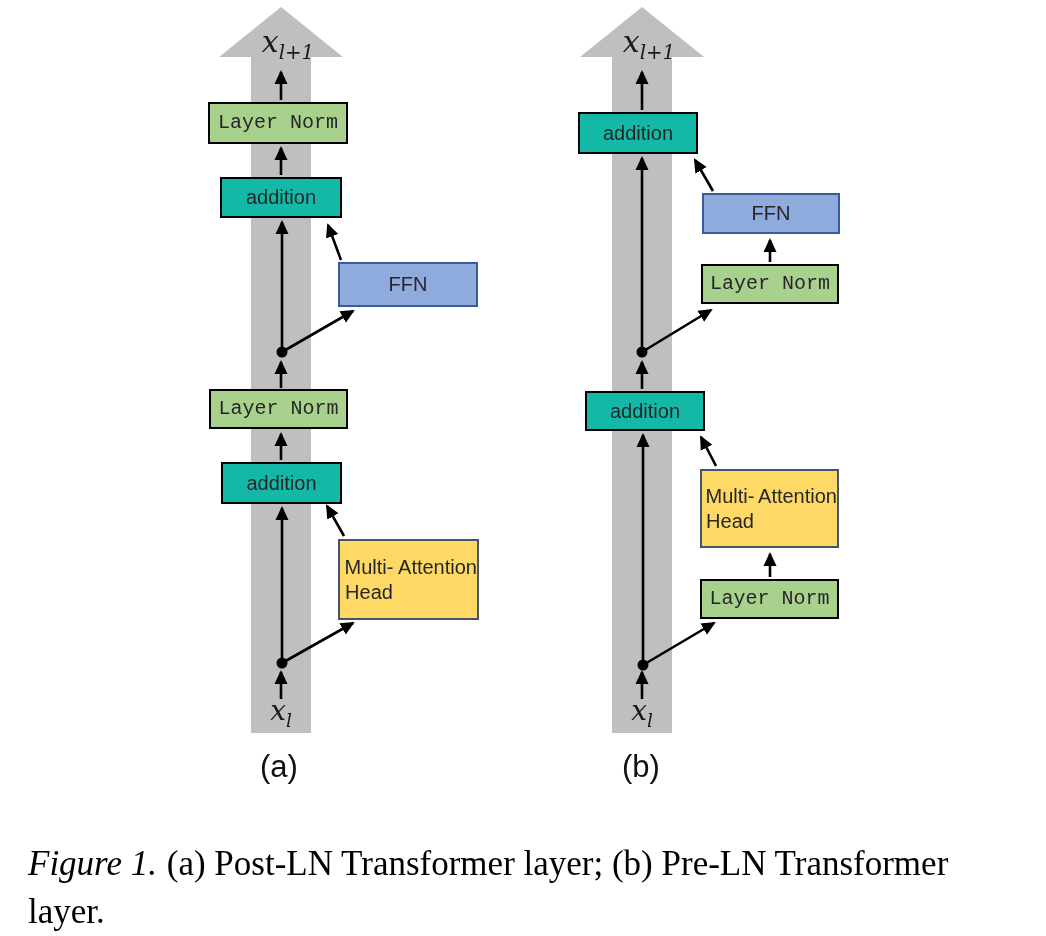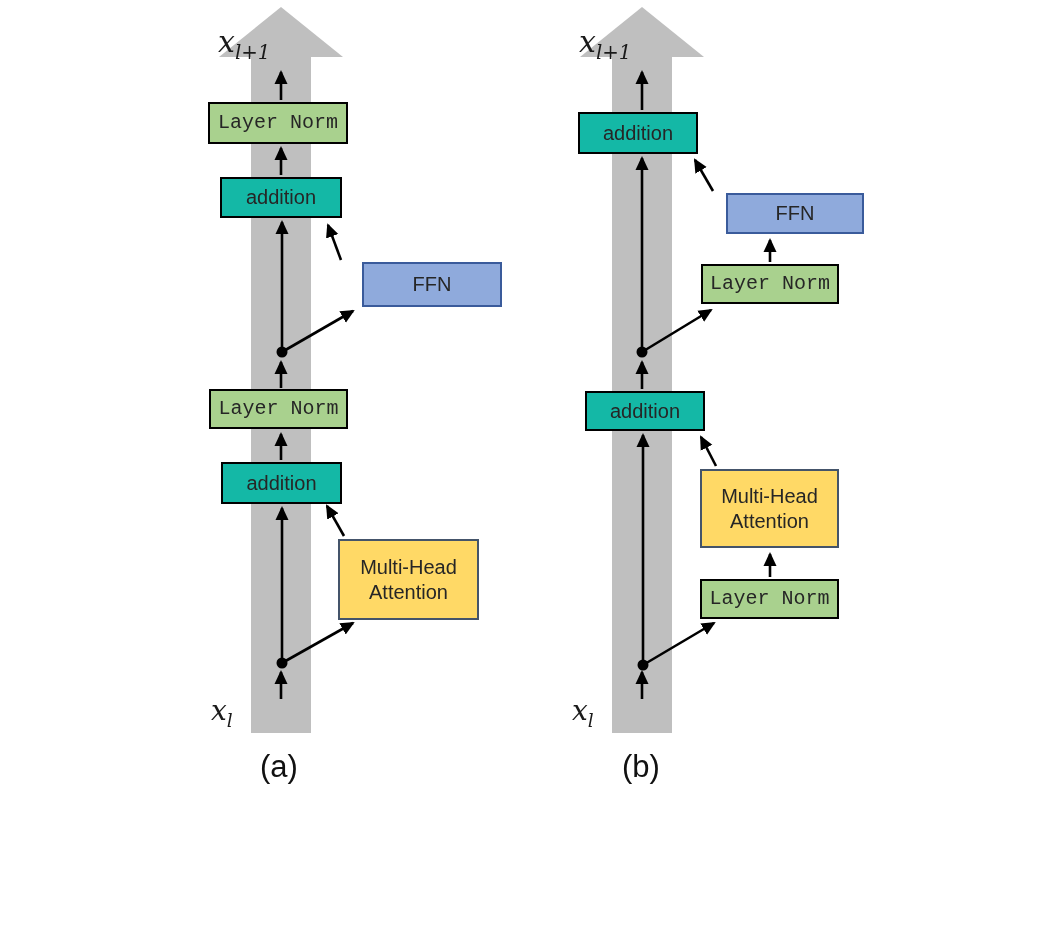--- a/index.html
+++ b/index.html
@@ -17,26 +17,26 @@
 
   .box{
     position:absolute;
     box-sizing:border-box;
     display:flex;align-items:center;justify-content:center;
     font-size:20px;color:var(--box_text);
     text-align:center;line-height:1.22;
     background:#14b8a6;border:2.5px solid var(--box_border);
   }
   .box.green{background:var(--green_fill);font-family:Liberation Mono, monospace;}
-  .box.blue{background:var(--blue_fill);border-color:var(--blue_border);margin-left:24px;}
+  .box.blue{background:var(--blue_fill);border-color:var(--blue_border);}
   .box.yellow{background:var(--yellow_fill);border-color:var(--yellow_border);}
-  .box .stack{display:flex;flex-direction:column;}
+  .box .stack{display:flex;flex-direction:row;}
 
   .mathlabel{
-    position:absolute;width:140px;
+    position:absolute;width:140px;text-align:center;
     font-family:"DejaVu Serif", serif;font-style:italic;
     color:#1a1a1a;font-size:30px;line-height:1;
   }
   .mathlabel sub{font-size:0.66em;font-style:italic;line-height:0;}
   .sublabel{
     position:absolute;width:140px;text-align:center;
     font-size:31px;color:#111111;line-height:1;
   }
   .caption{
     position:absolute;left:28px;top:840px;width:992px;
@@ -125,14 +125,17 @@
   <div class="box green" style="left:700px;top:579px;width:139px;height:40px">Layer Norm</div>
 
   <div class="mathlabel" style="left:218px;top:27px"><span>x</span><sub>l+1</sub></div>
   <div class="mathlabel" style="left:579px;top:27px"><span>x</span><sub>l+1</sub></div>
   <div class="mathlabel" style="left:211px;top:697px;font-size:28px"><span>x</span><sub>l</sub></div>
   <div class="mathlabel" style="left:572px;top:697px;font-size:28px"><span>x</span><sub>l</sub></div>
 
   <div class="sublabel" style="left:209px;top:751px">(a)</div>
   <div class="sublabel" style="left:571px;top:751px">(b)</div>
 
+  <div class="caption">
+    <span class="cap-label">Figure 1.</span><span>(a) Post-LN Transformer layer; (b) Pre-LN Transformer layer.</span>
+  </div>
 
 </div>
 
 </body></html>

